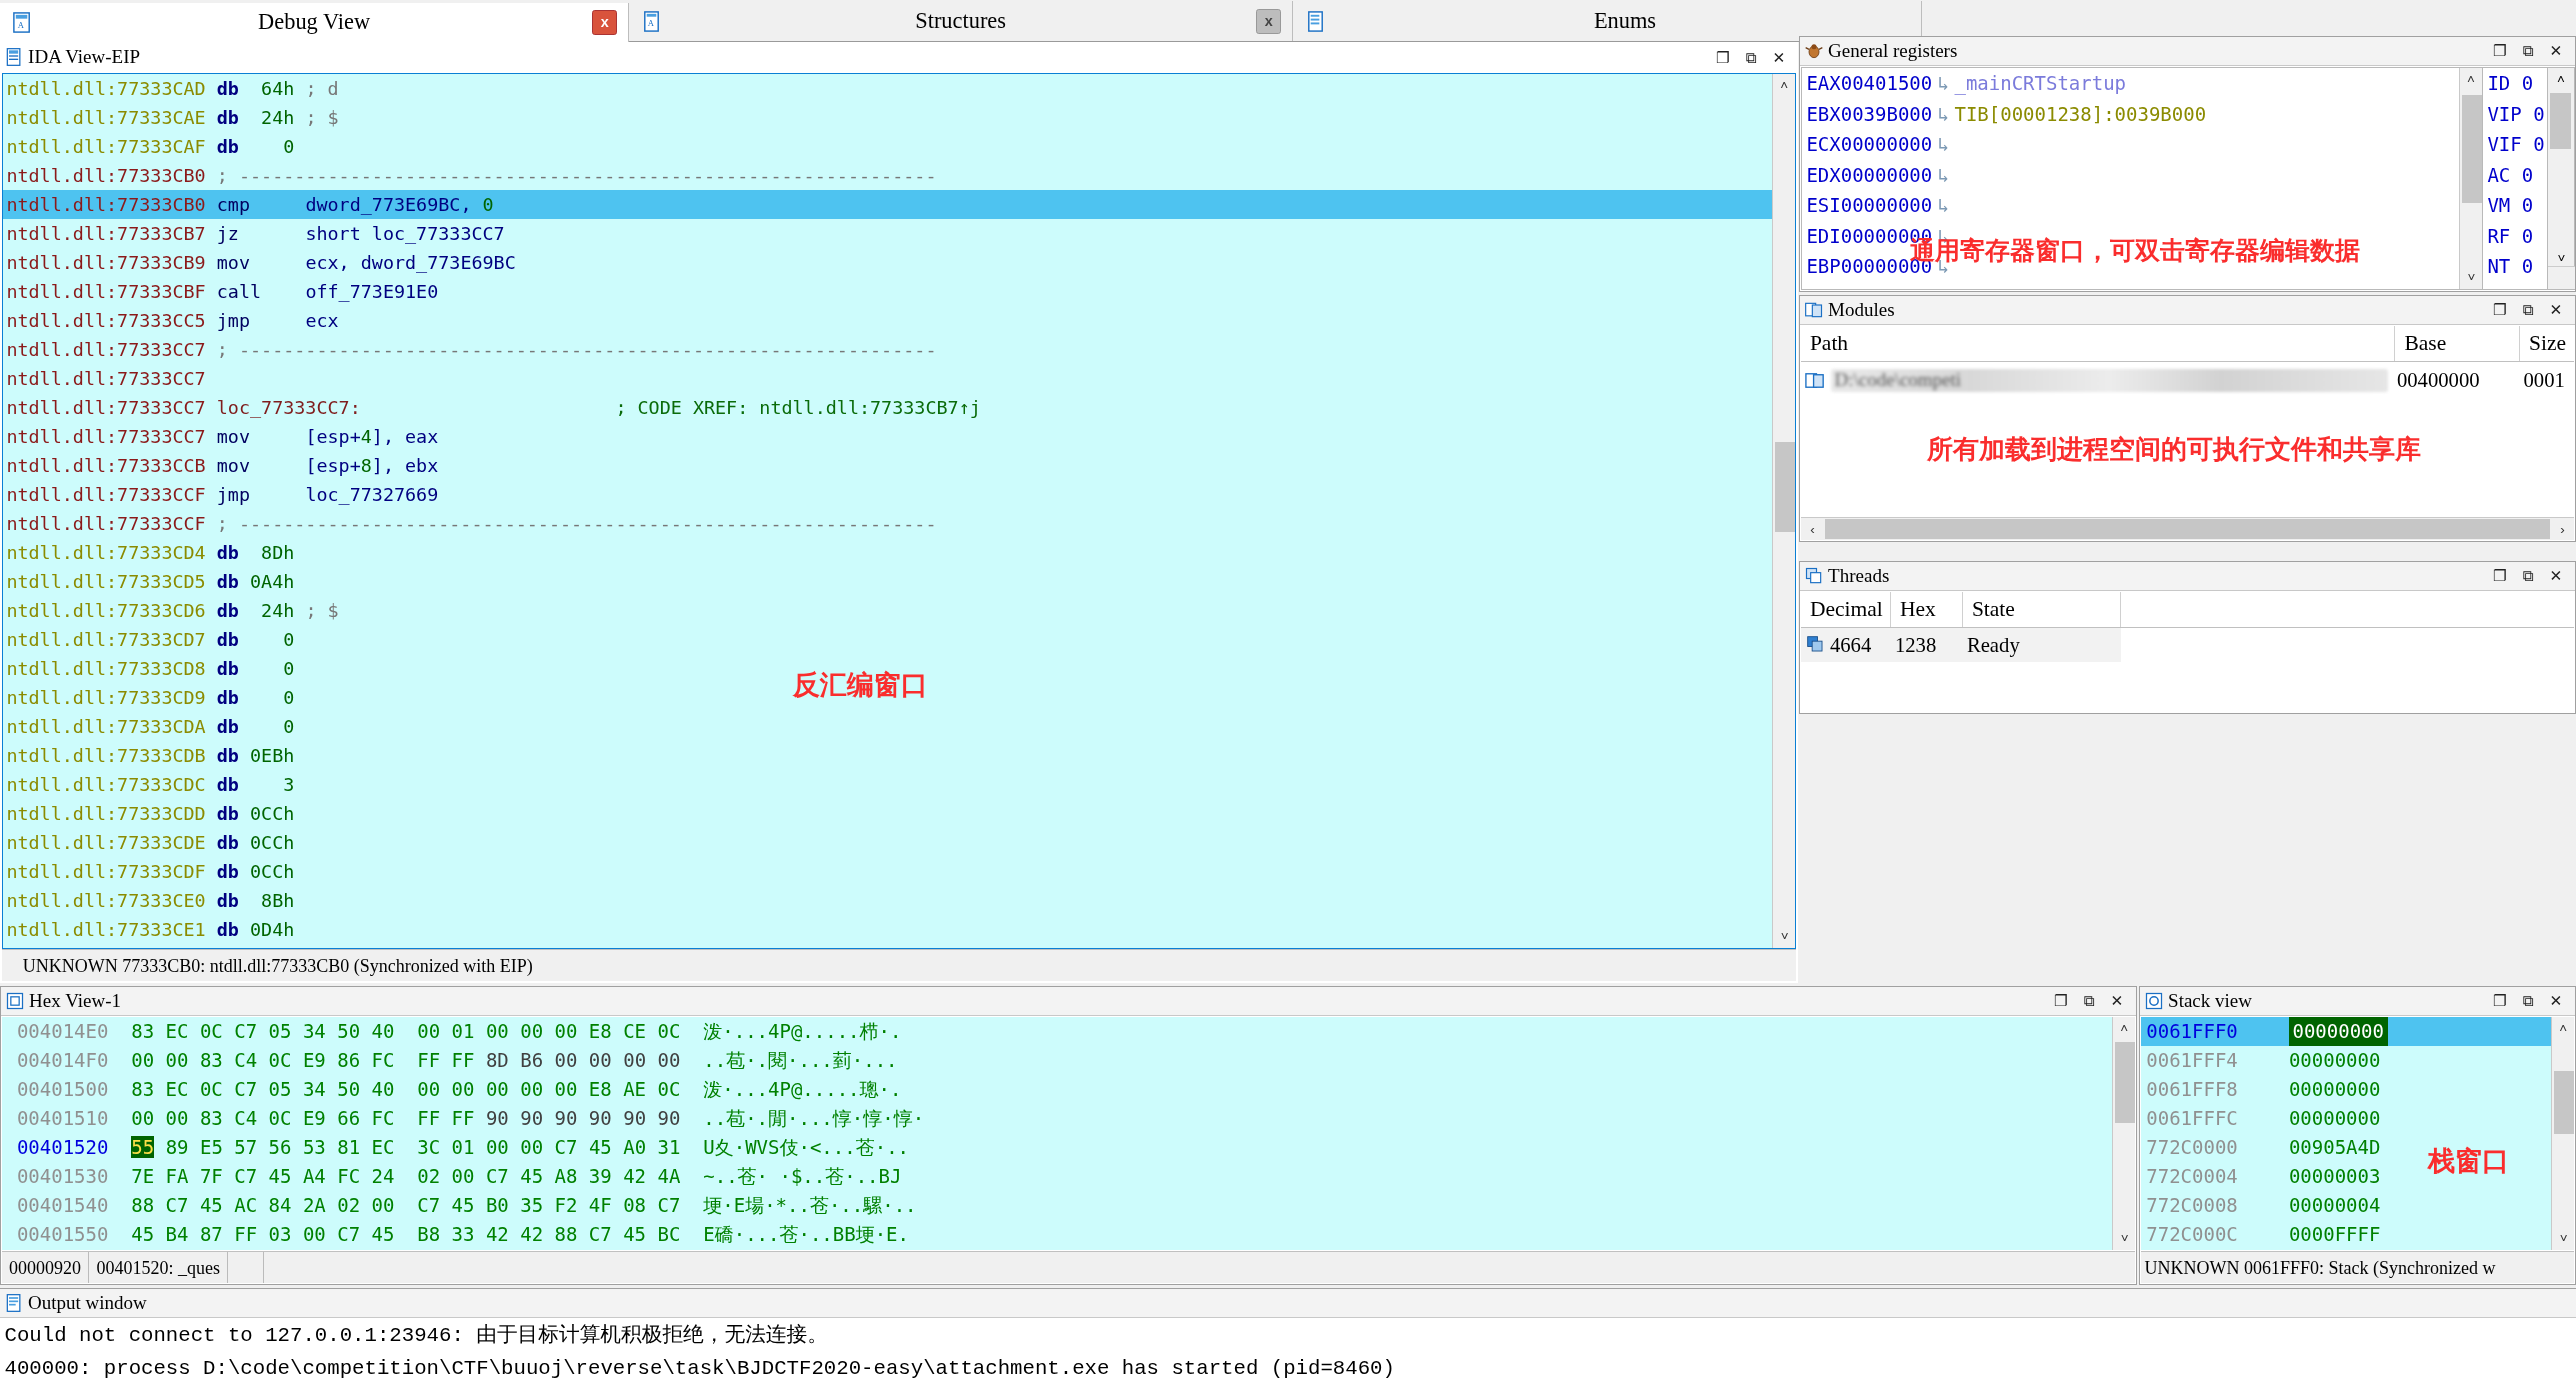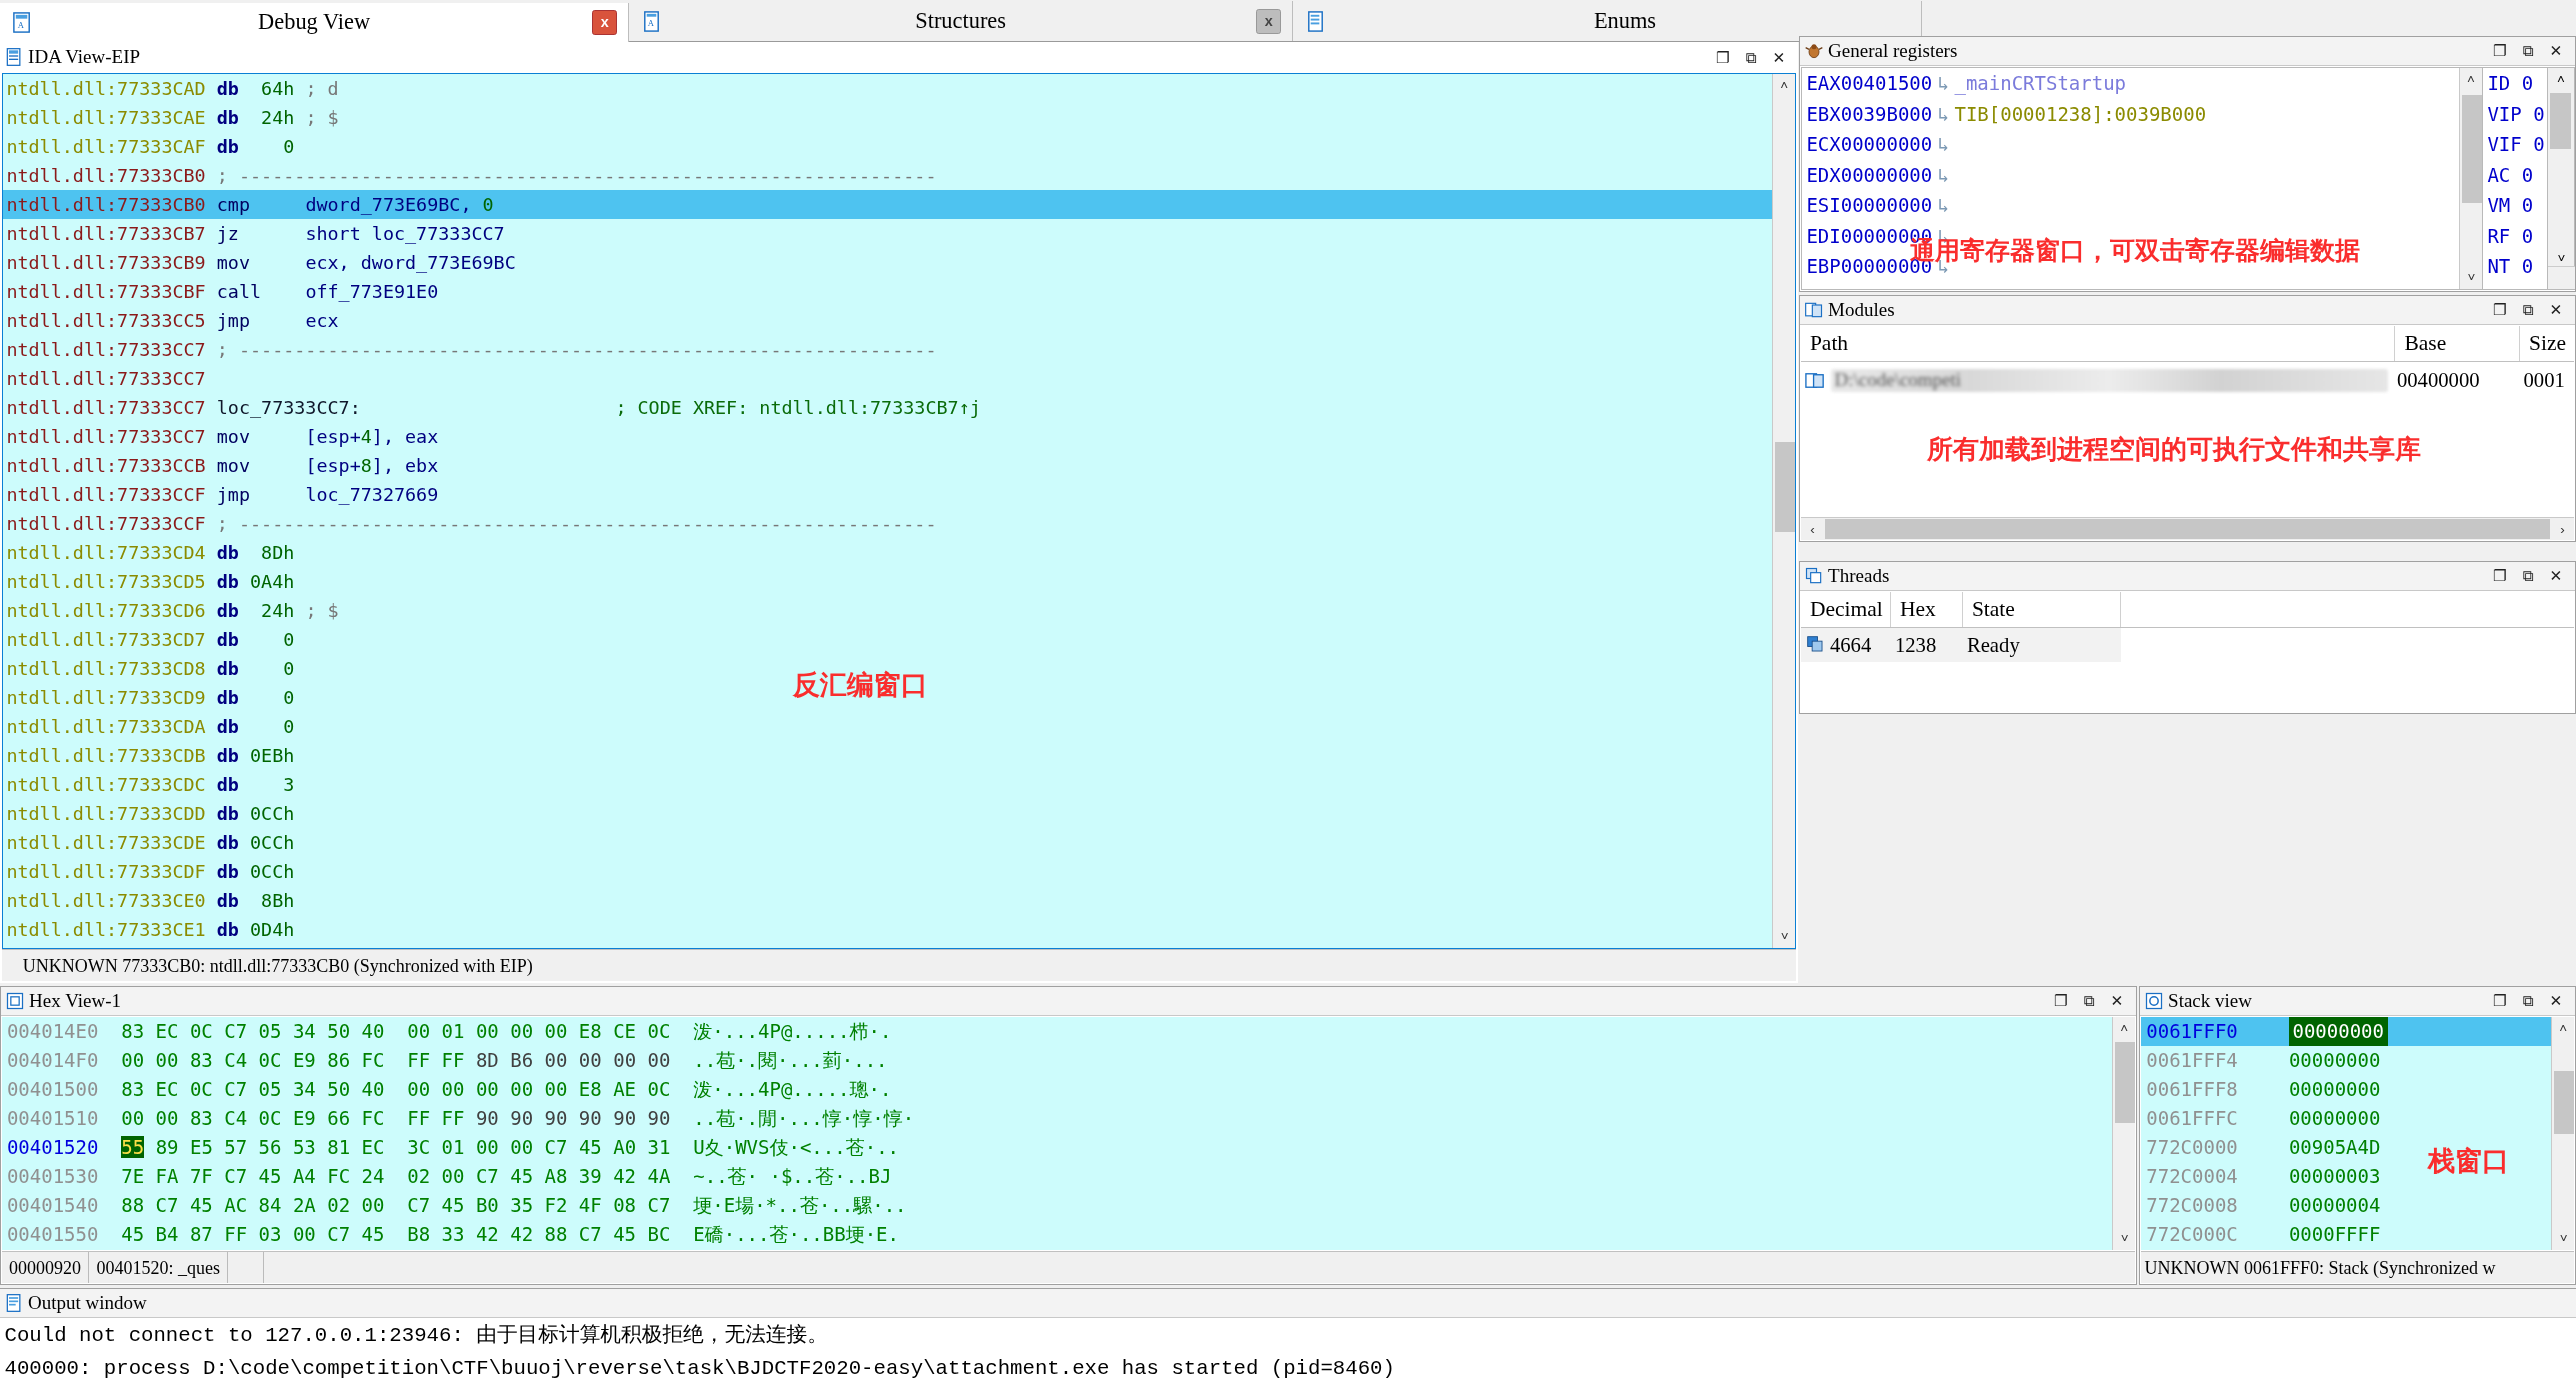--- a/index.html
+++ b/index.html
@@ -60,21 +60,21 @@
   .dline { height:29px; line-height:29px; white-space:pre; padding-left:3.6px; }
   .dline.sel { background:#4ec3f0; }
   .addr { color:#8b8b00; }
   .addr-red { color:#8b1a1a; }
   .kw { color:#000080; font-weight:bold; }
   .num { color:#006400; }
   .mn { color:#000060; }
   .op { color:#000080; }
   .xref { color:#0a6b0a; }
   .dash { color:#777; }
-  .loclbl { color:#0f172a; }
+  .loclbl { color:#7f1d1d; }
   .disasm-status {
     position:absolute; left:1.8px; right:1.8px; bottom:1.8px; height:32px;
     background:#f0f0f0; border-top:0.9px solid #c0c0c0;
     font-size:18px; line-height:32px; padding-left:21px; color:#000;
     font-family:"Liberation Serif", serif; white-space:nowrap; overflow:hidden;
   }
   .vscroll {
     position:absolute; right:0; top:0; width:23px; bottom:0;
     background:#f0f0f0; border-left:0.9px solid #c9c9c9;
   }
@@ -137,21 +137,21 @@
   .thr-body { position:absolute; left:0.9px; top:30px; right:0.9px; bottom:0.9px; background:#fff; overflow:hidden;}
   .thr-row { display:flex; height:34px; font-size:20.7px; align-items:center; background:#f2f2f2; width:320px;}
 
   
   #hexview { left:0; top:986px; width:2137px; height:299px; }
   .hex-body {
     position:absolute; left:0.9px; top:30px; right:0.9px; bottom:34px;
     background:#cdfcfc; overflow:hidden;
     font-family:"DejaVu Sans Mono", monospace; font-size:19px;
   }
-  .hline { height:29px; line-height:29px; white-space:pre; padding-left:5px; }
+  .hline { height:29px; line-height:29px; white-space:pre; padding-left:15px; }
   .haddr { color:#909090; }
   .haddr.cur { color:#0000dd; }
   .hbytes { color:#008000; }
   .hbytes.dim { color:#404040; }
   .hsel { background:#006400; color:#fde047; }
   .hascii { color:#008000; }
   .hex-status {
     position:absolute; left:0.9px; right:0.9px; bottom:0.9px; height:32px;
     background:#f0f0f0; border-top:0.9px solid #c0c0c0;
     font-size:18px; line-height:32px; color:#000; display:flex;

